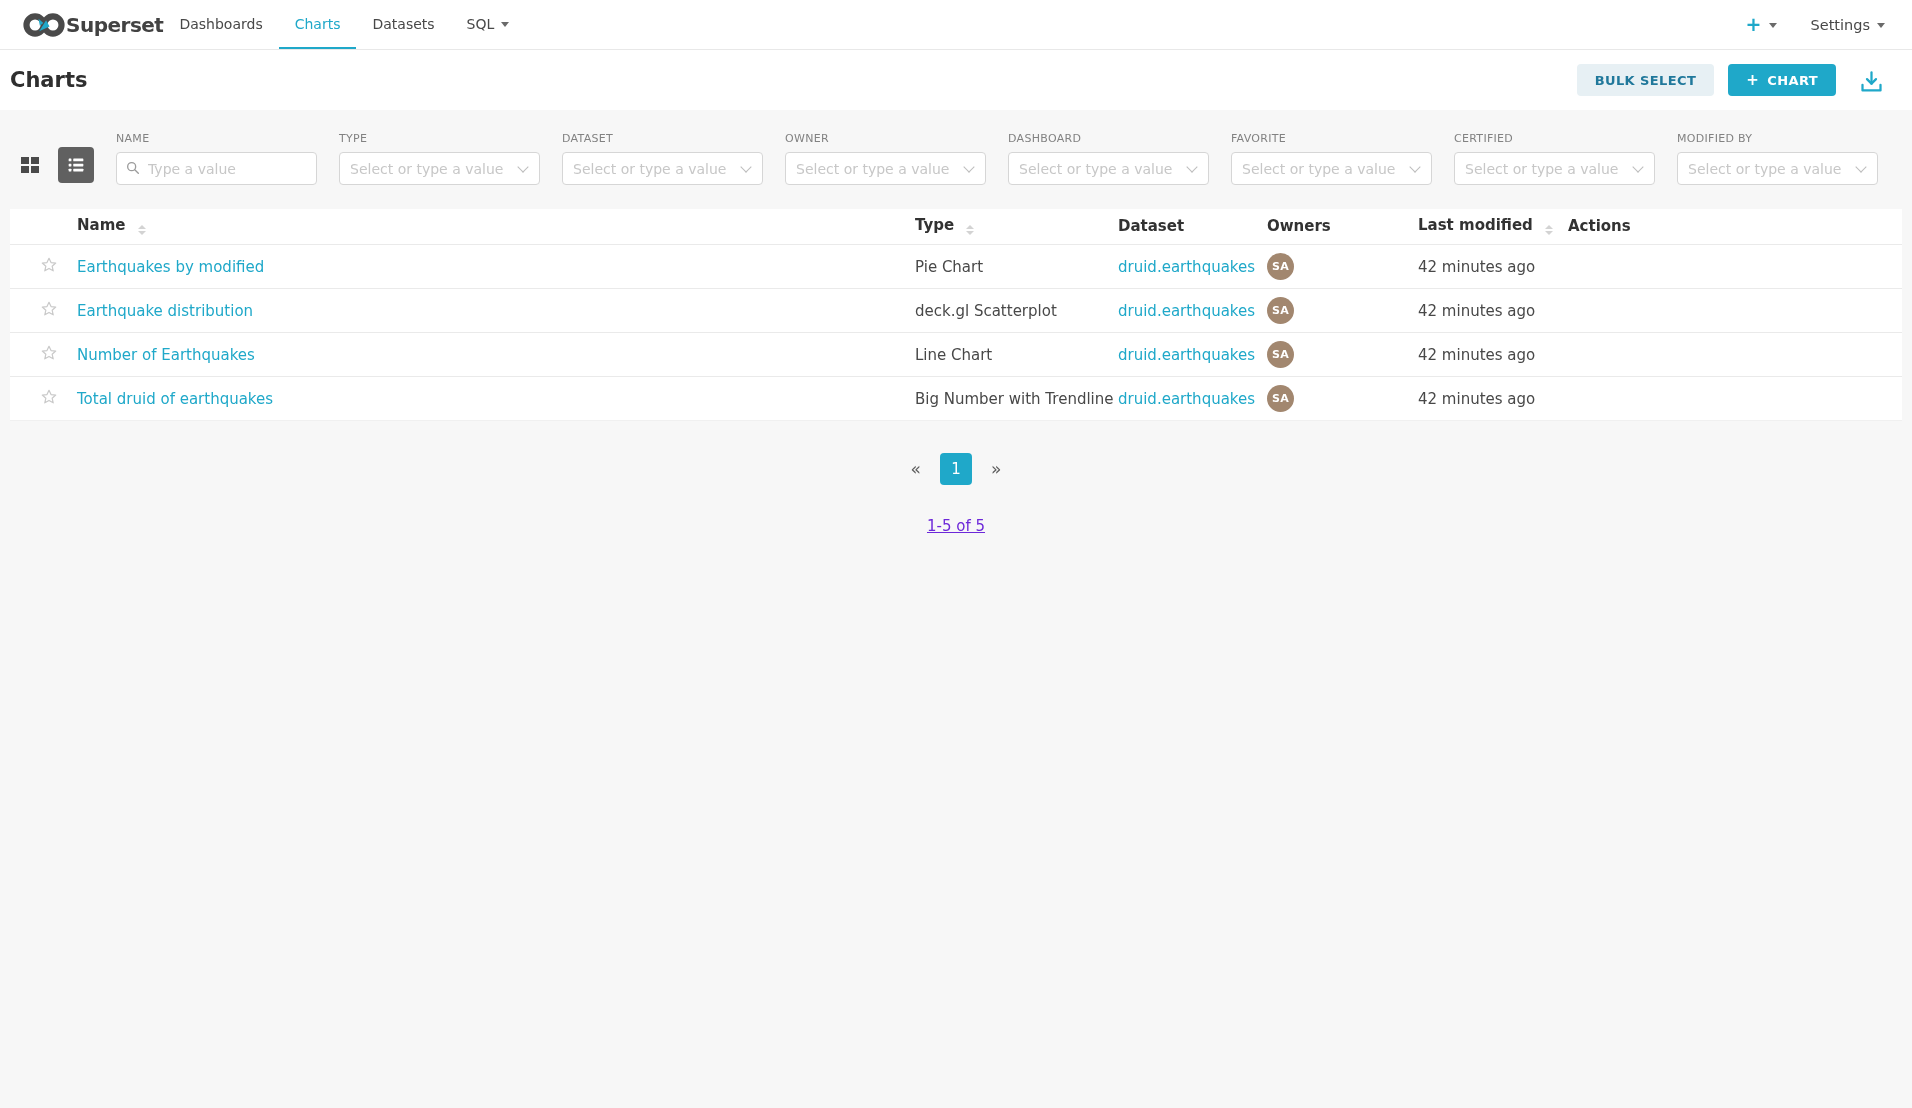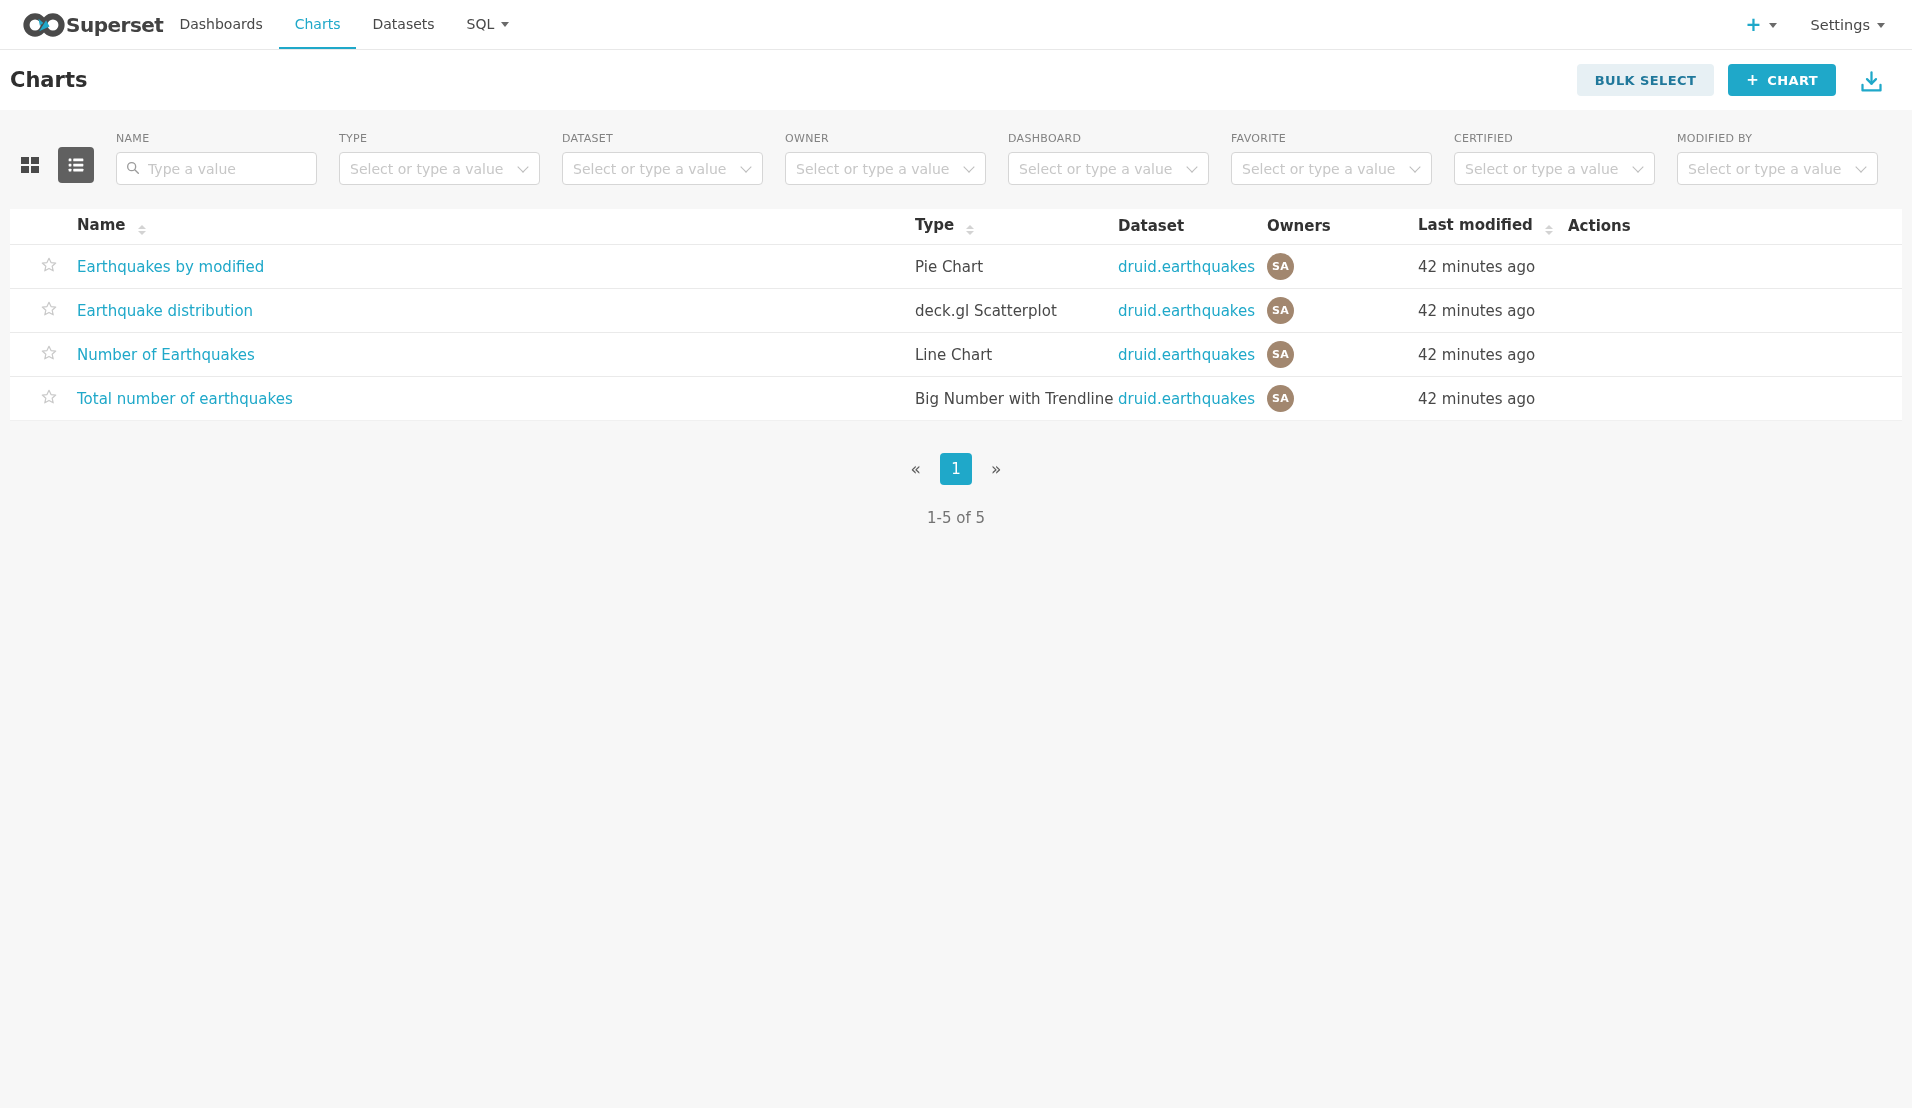--- a/index.html
+++ b/index.html
@@ -90,21 +90,21 @@
   .sort-up { border-bottom:4px solid #D3D3D3; }
   .sort-down { border-top:4px solid #D3D3D3; }
 
   
   .pagination { margin-top:32px; display:flex; justify-content:center; align-items:center; gap:19px; }
   .page-arrow { color:#5E5E5E; font-size:17px; cursor:pointer; background:none; border:none; font-family:inherit; }
   .page-current {
     width:32px; height:32px; background:#1FA8C9; border-radius:4px; color:#FFF;
     font-size:15px; display:flex; align-items:center; justify-content:center; cursor:pointer;
   }
-  .row-summary { margin-top:24px; text-align:center; font-size:15px; color:#737373; }
+  .row-summary { margin-top:32px; text-align:center; font-size:15px; color:#6d28d9;text-decoration:underline; }
 </style>
 </head>
 <body>
 
 <nav class="topnav">
   <div class="brand">
     <span style="display:flex;">
       <svg width="44" height="30" viewBox="0 0 64 40">
         <circle cx="19" cy="20" r="12.5" fill="none" stroke="#4A4A4A" stroke-width="9"></circle>
         <circle cx="45" cy="20" r="12.5" fill="none" stroke="#4A4A4A" stroke-width="9"></circle>
@@ -333,21 +333,21 @@
           <td><span class="avatar">SA</span></td>
           <td>42 minutes ago</td>
           <td></td>
         </tr>
         <tr>
           <td class="c-star"><span class="star">
                 <svg width="18" height="18" viewBox="0 0 24 24" fill="none" stroke="#C9C9C9" stroke-width="1.6" stroke-linejoin="round">
                   <path d="M12 3l2.7 5.8 6.3.6-4.8 4.2 1.4 6.2L12 16.6 6.4 19.8l1.4-6.2L3 9.4l6.3-.6z"></path>
                 </svg>
               </span></td>
-          <td><a class="cell-link">Total number of earthquakes</a></td>
+          <td><a class="cell-link">Total druid of earthquakes</a></td>
           <td>Big Number with Trendline</td>
           <td><a class="cell-link">druid.earthquakes</a></td>
           <td><span class="avatar">SA</span></td>
           <td>42 minutes ago</td>
           <td></td>
         </tr>
       </tbody>
     </table>
   </div>
 

